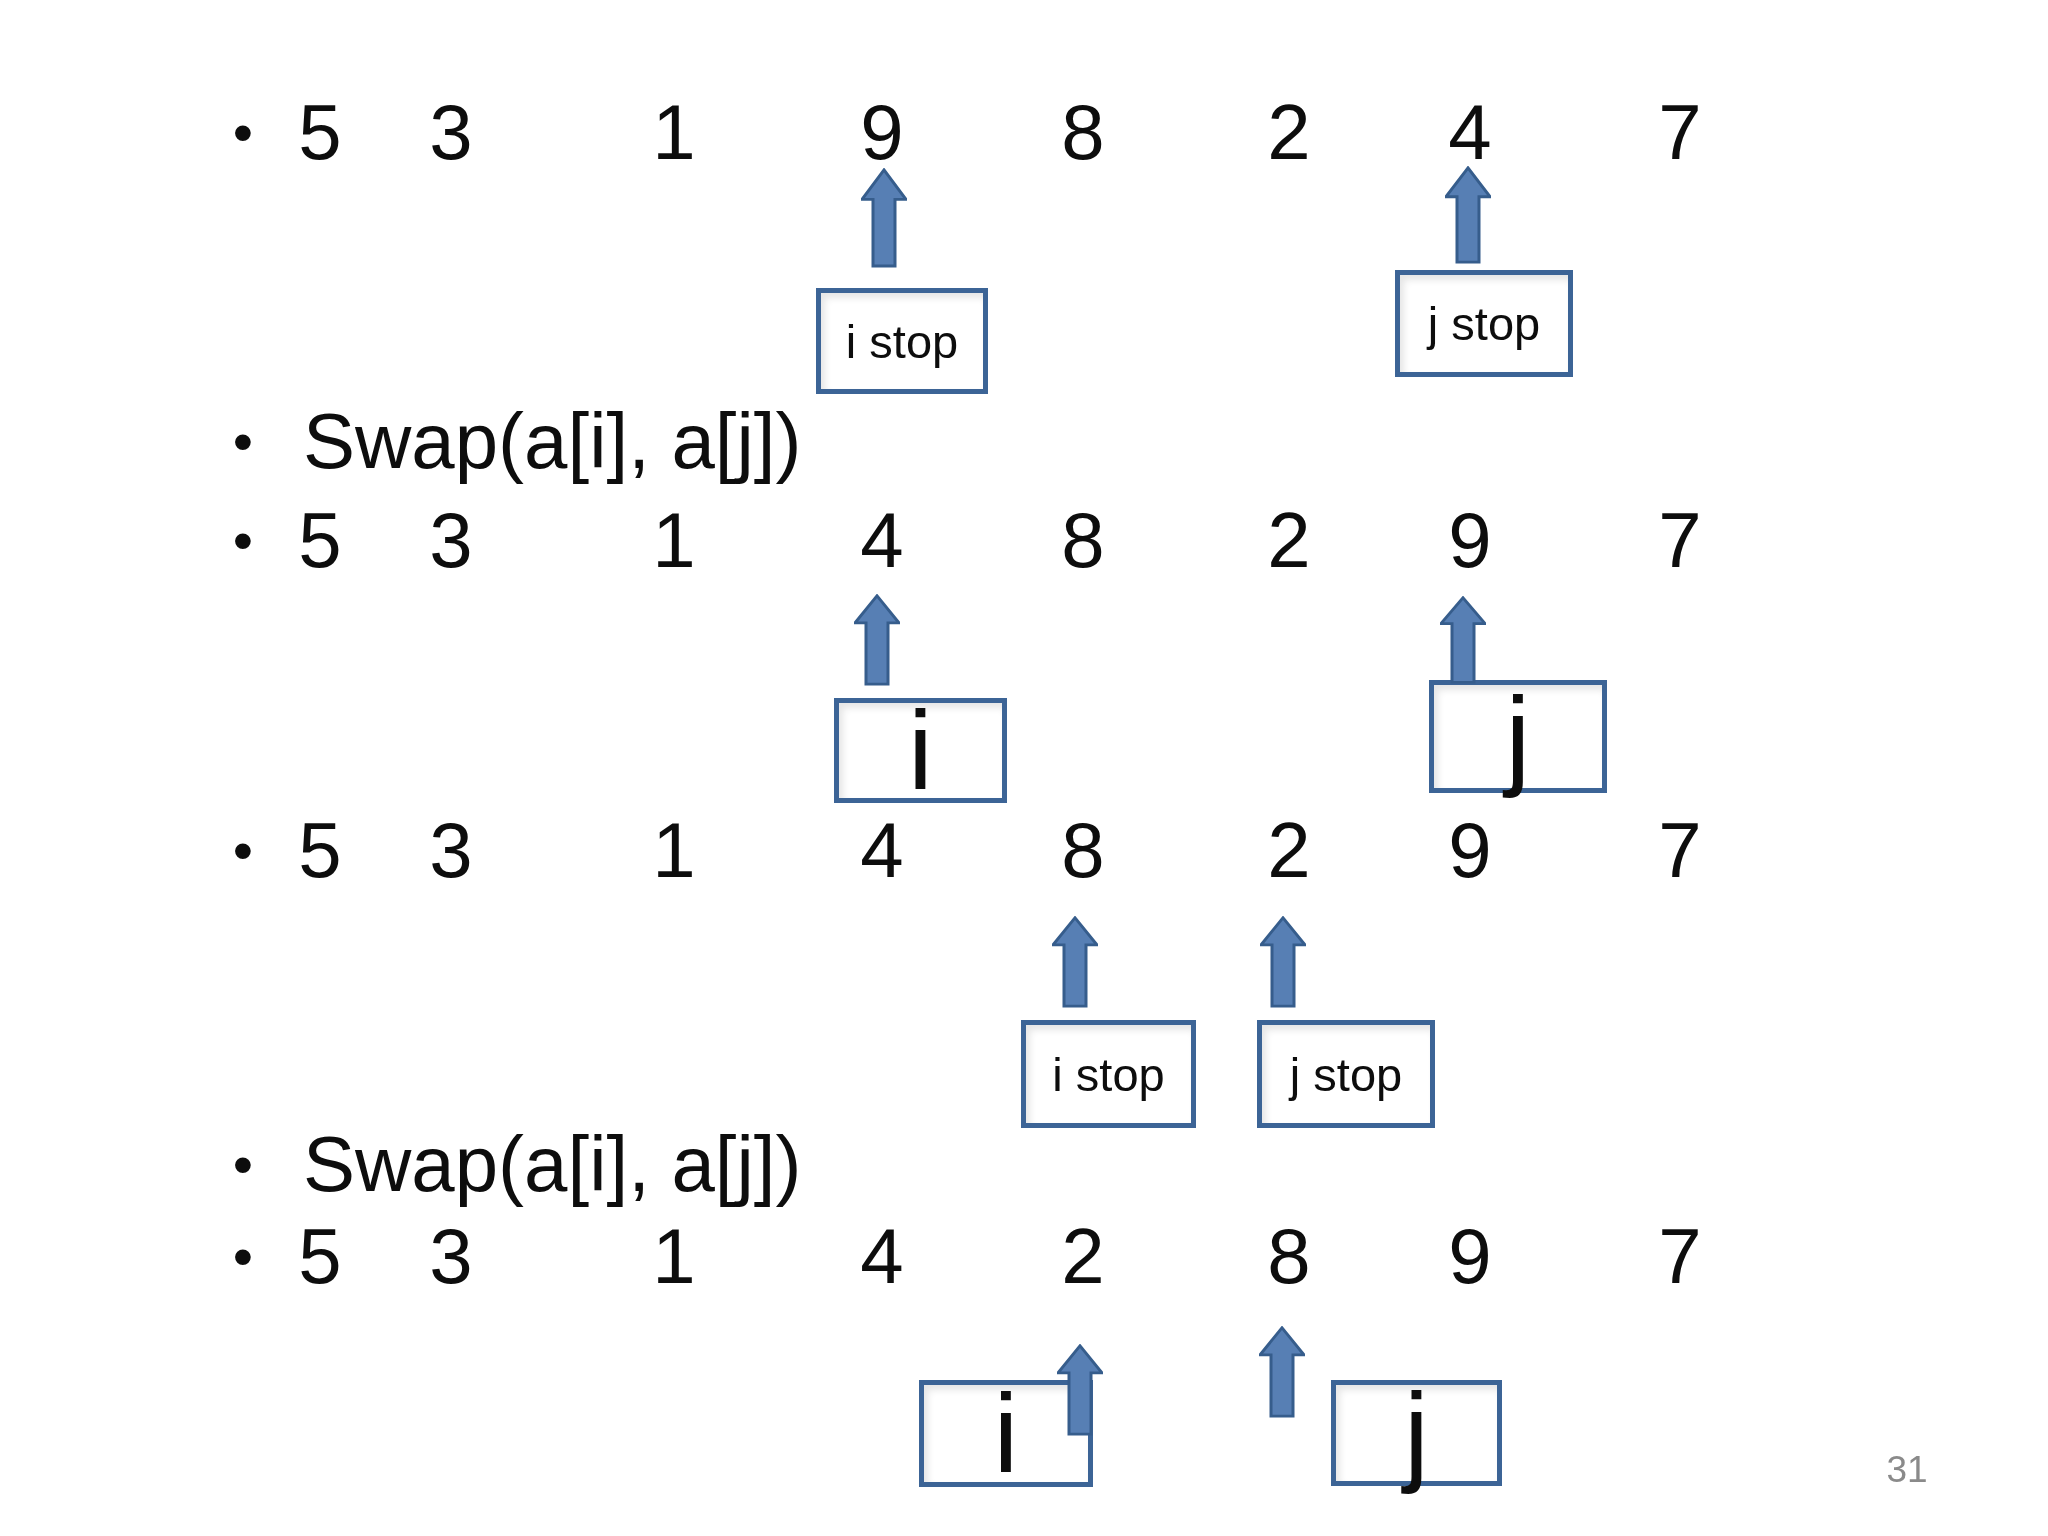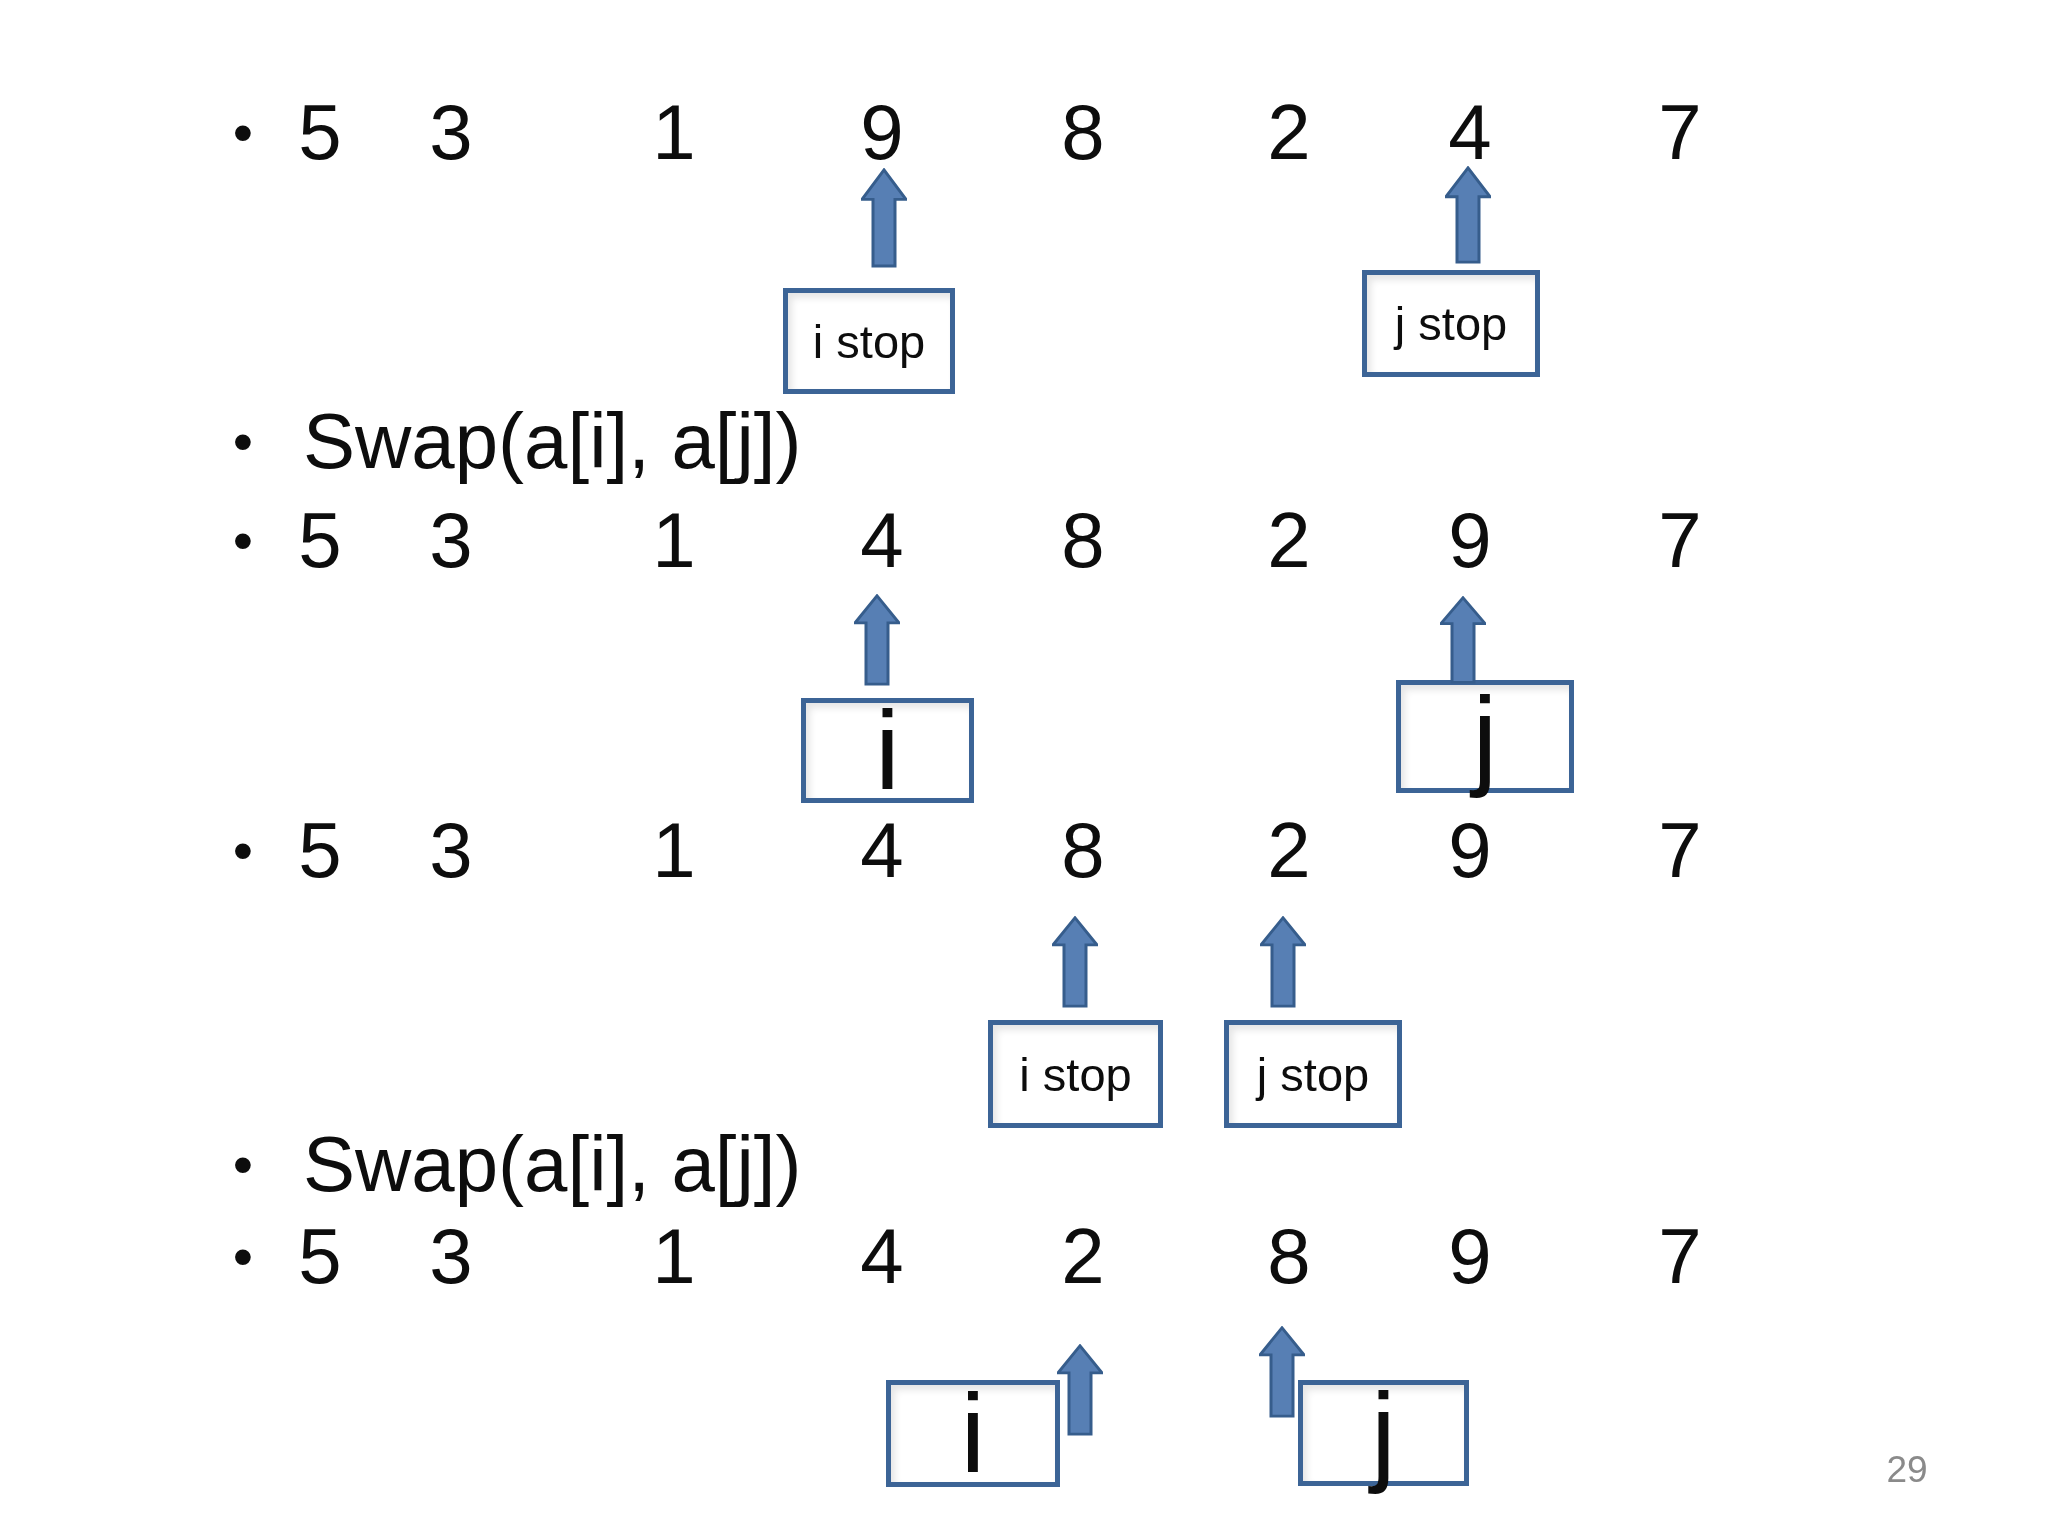--- a/index.html
+++ b/index.html
@@ -34,20 +34,21 @@
   .pbox{
     position:absolute;
     background:#ffffff;
     border:5px solid #3c6496;
     box-shadow:inset 4px 5px 7px rgba(0,0,0,0.10);
     display:flex;
     align-items:center;
     justify-content:center;
     z-index:1;
     box-sizing:border-box;
+    margin-left:33px;
   }
   .pbox.small{font-size:47px;line-height:1;}
   .pbox.large{font-size:112px;line-height:1;}
   .parrow{position:absolute;z-index:2;}
   .page-num{
     position:absolute;
     left:1907px;top:1470px;
     transform:translate(-50%,-50%);
     font-size:37px;
     color:#8a8a8a;
@@ -140,14 +141,14 @@
       <svg viewBox="0 0 46 102" preserveAspectRatio="none" width="46" height="92" class="parrow" style="left: 1057px; top: 1344px;">
         <polygon points="23,2 45,32 34,32 34,100 12,100 12,32 1,32" fill="#577fb4" stroke="#365d8c" stroke-width="3"></polygon>
       </svg>
       <div class="pbox large" style="left: 1298px; top: 1380px; width: 171px; height: 106px; border-color: rgb(60, 100, 150); background: rgb(255, 255, 255);">
         <span>j</span>
       </div>
       <svg viewBox="0 0 46 102" preserveAspectRatio="none" width="46" height="92" class="parrow" style="left: 1259px; top: 1326px;">
         <polygon points="23,2 45,32 34,32 34,100 12,100 12,32 1,32" fill="#577fb4" stroke="#365d8c" stroke-width="3"></polygon>
       </svg>
     </div>
-  <div class="page-num">29</div>
+  <div class="page-num">31</div>
 </div>
 
 </body></html>

